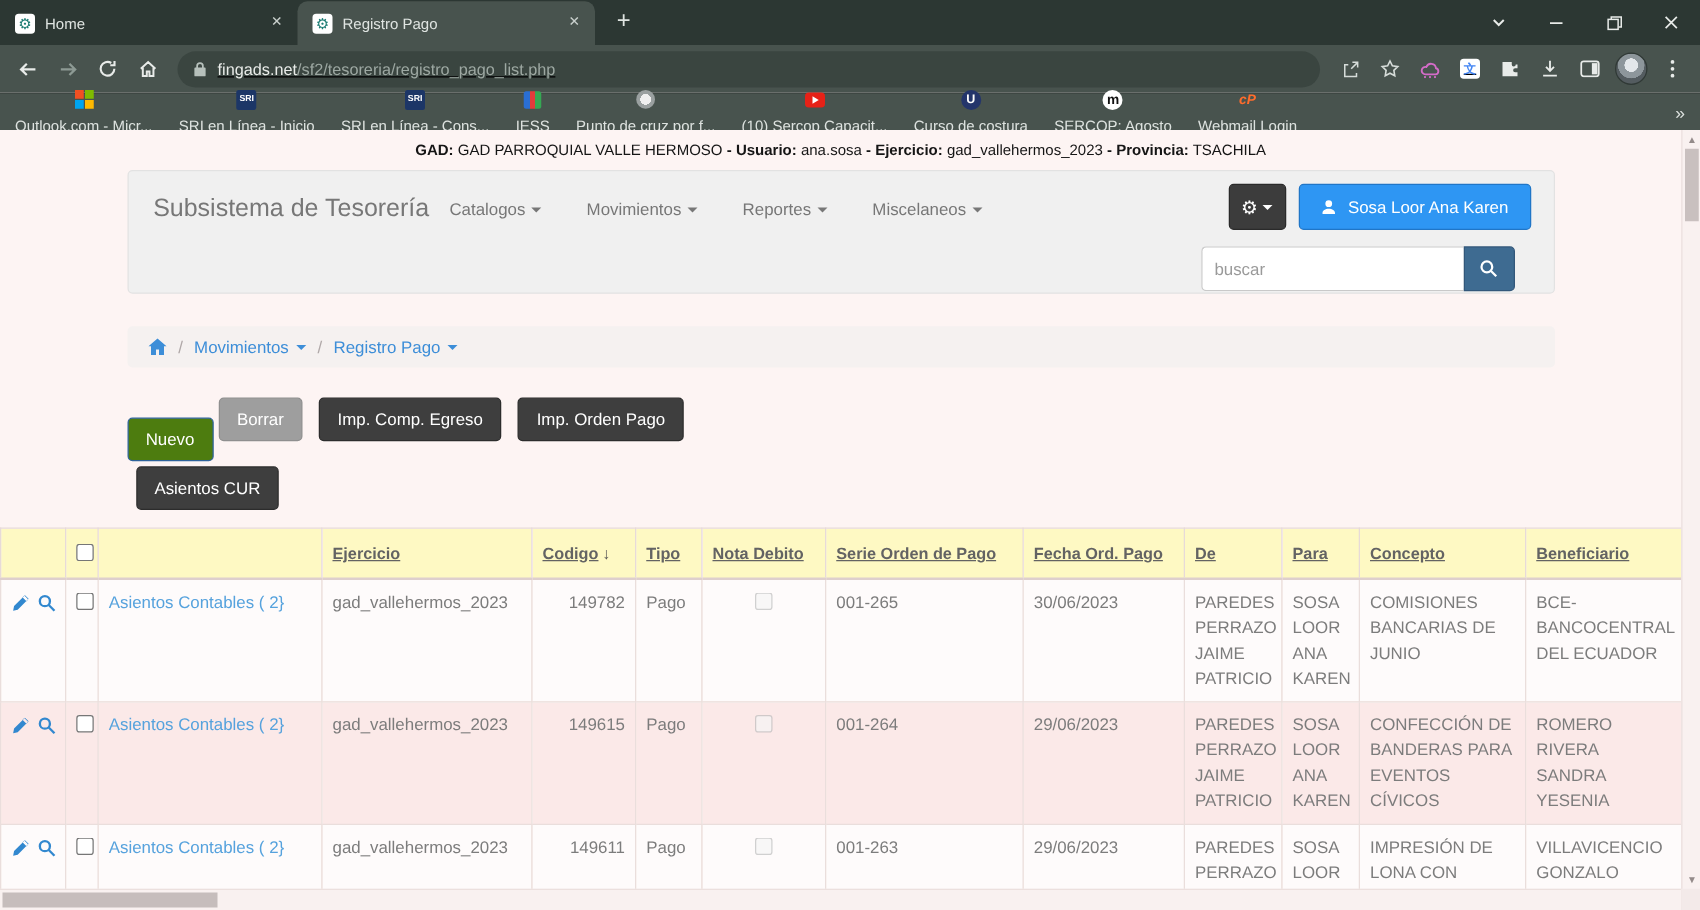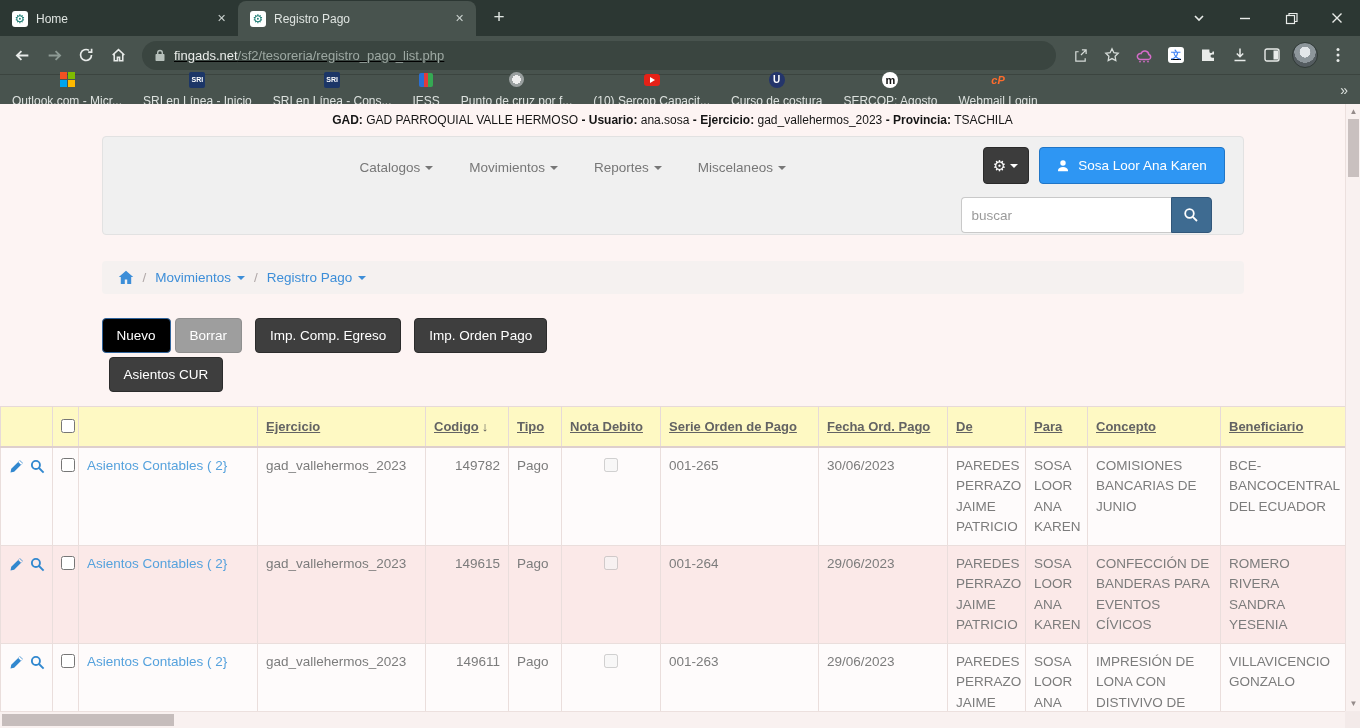--- a/index.html
+++ b/index.html
@@ -91,21 +91,21 @@
   .breadcrumb { margin-top:26px; height:33px; background:#f5f1f0; border-radius:4px;
                 display:flex; align-items:center; gap:9px; padding:0 16px;
                 font-size:13.5px; color:#3d8ed8; }
   .crumb { display:flex; align-items:center; gap:6px; }
   .crumb .caret { border-top-color:#3d8ed8; }
   .crumb-sep { color:#b0a8a8; }
 
   .actions { margin-top:24px; display:flex; flex-wrap:wrap; align-items:flex-start; }
   .btn { height:35px; padding:0 14px; border-radius:4px; color:#fff; font-size:13.5px;
          display:flex; align-items:center; border:1px solid transparent; }
-  .btn-primary { background:#000000; border-color:#2f639b; margin-right:4px; }
+  .btn-primary { background:#4d7c0f; border-color:#2f639b; margin-right:4px;margin-top:16px; }
   .btn-gray { background:#9e9e9e; border-color:#8f8f8f; margin-right:13px; }
   .btn-dark { background:#3e3e3e; border-color:#2c2c2c; margin-right:13px; }
   .paging { margin-left:auto; display:flex; align-items:center; gap:11px; }
   .viendo { font-size:13.5px; color:#6f6f6f; }
   .viendo b { color:#555; }
   .select-wrap { position:relative; }
   .page-select { width:79px; height:35px; border:1px solid #bdbdbd; border-radius:3px;
                  background:#fff; font-size:13.5px; color:#555; padding:0 0 0 15px;
                  appearance:none; -webkit-appearance:none; font-family:"Liberation Sans",sans-serif; }
   .select-wrap::after { content:""; position:absolute; right:10px; top:15px; width:0; height:0;
@@ -325,20 +325,21 @@
       <b>-</b>
       <b>Usuario:</b> <span>ana.sosa</span>
       <b>-</b>
       <b>Ejercicio:</b> <span>gad_vallehermos_2023</span>
       <b>-</b>
       <b>Provincia:</b> <span>TSACHILA</span>
     </div>
 
     <div class="container">
       <div class="navbar">
+        <div class="brand">Subsistema de Tesorería</div>
         <div class="menus">
           <span class="menu-item">
               <span>Catalogos</span>
               <span class="caret"></span>
             </span>
           <span class="menu-item">
               <span>Movimientos</span>
               <span class="caret"></span>
             </span>
           <span class="menu-item">

